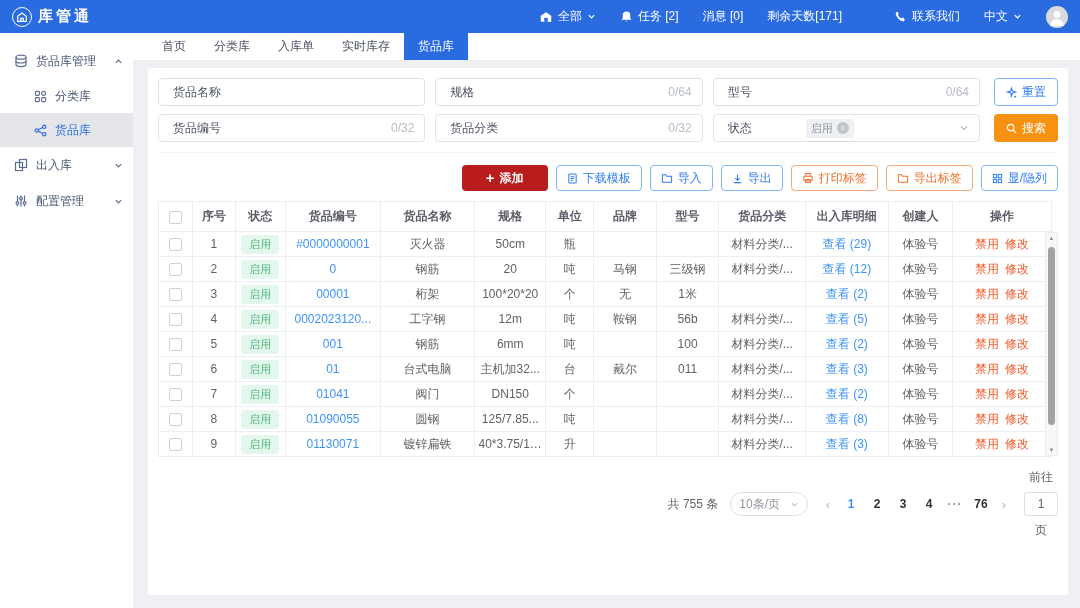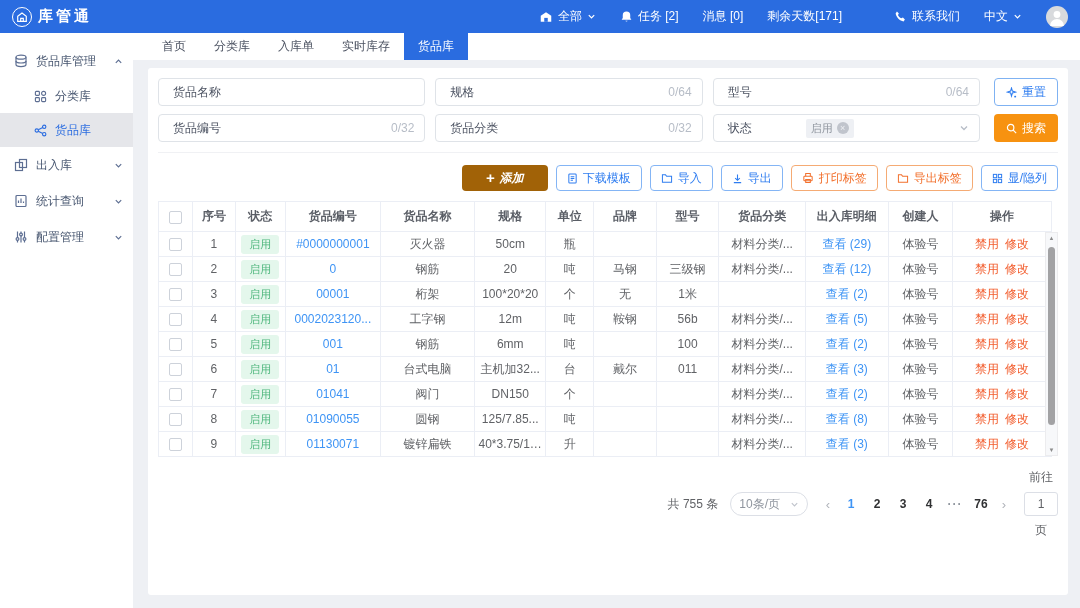--- a/index.html
+++ b/index.html
@@ -45,21 +45,21 @@
   .tag { background:#eef0f4; border-radius:2px; display:inline-flex; align-items:center; gap:4px; padding:2px 5px; color:#8f959e; font-size:11px; }
   .tag-x { width:12px; height:12px; border-radius:50%; background:#c0c4cc; color:#eef0f4; font-size:9px; line-height:12px; text-align:center; cursor:pointer; }
   .btn { height:28px; border-radius:4px; display:inline-flex; align-items:center; justify-content:center; gap:5px; cursor:pointer; font-size:12px; border:1px solid transparent; background:#fff; flex:none; }
   .btn-reset { width:64px; border-color:#7fb2f2; color:#2f7df0; margin-left:4px; }
   .btn-search { width:64px; background:#f79210; color:#fff; margin-left:4px; }
   .search-block { border-bottom:1px solid #f0f1f4; padding-bottom:2px; }
 
   
   .toolbar { display:flex; justify-content:flex-end; gap:8px; margin:12px 0 10px; }
   .tbtn { height:26px; padding:0 10px; }
-  .tbtn-add { background:#a16207; color:#fff; width:86px; font-weight:bold;font-style:italic; }
+  .tbtn-add { background:#b91c1c; color:#fff; width:86px; font-weight:bold; }
   .tbtn-blue { border-color:#84b5f5; color:#2f7df0; }
   .tbtn-orange { border-color:#f5ab74; color:#f2702d; }
   .plus:before { content:"+"; font-size:15px; font-weight:bold; line-height:1; }
 
   
   .table-wrap { position:relative; padding-right:6px; }
   table { width:100%; border-collapse:collapse; table-layout:fixed; }
   th,td { border:1px solid #ebeef5; height:25px; text-align:center; font-weight:normal; color:#606266; overflow:hidden; white-space:nowrap; text-overflow:ellipsis; padding:0 3px; }
   th { height:30px; font-weight:bold; color:#5a5e66; }
   .checkbox { display:inline-block; width:13px; height:13px; border:1px solid #cdd2da; border-radius:2px; background:#fff; vertical-align:middle; cursor:pointer; }
@@ -171,30 +171,20 @@
           <path d="M4.6 6.2 9.4 3.8M4.6 7.8l4.8 2.4"></path>
         </svg>
       <span>货品库</span>
     </div>
     <div class="side-item">
       <svg width="14" height="14" viewBox="0 0 14 14" fill="none" stroke-width="1.2">
           <rect x="1.5" y="4.5" width="7" height="8"></rect>
           <rect x="5.5" y="1.5" width="7" height="8"></rect>
         </svg>
       <span>出入库</span>
-      <svg class="arrow" width="9" height="9" viewBox="0 0 10 10" fill="none" stroke="#98a0b0" stroke-width="1.3">
-          <path d="M2 3.5 5 6.5 8 3.5"></path>
-        </svg>
-    </div>
-    <div class="side-item">
-      <svg width="14" height="14" viewBox="0 0 14 14" fill="none" stroke-width="1.2">
-          <rect x="2" y="1.5" width="10" height="11" rx="1"></rect>
-          <path d="M4.5 9V6.5M7 9V4.5M9.5 9V7.5"></path>
-        </svg>
-      <span>统计查询</span>
       <svg class="arrow" width="9" height="9" viewBox="0 0 10 10" fill="none" stroke="#98a0b0" stroke-width="1.3">
           <path d="M2 3.5 5 6.5 8 3.5"></path>
         </svg>
     </div>
     <div class="side-item">
       <svg width="14" height="14" viewBox="0 0 14 14" fill="none" stroke-width="1.2">
           <path d="M3.5 1.5v11M7 1.5v11M10.5 1.5v11"></path>
           <circle cx="3.5" cy="9" r="1.4" fill="#fff"></circle>
           <circle cx="7" cy="4.5" r="1.4" fill="#fff"></circle>
           <circle cx="10.5" cy="9" r="1.4" fill="#fff"></circle>

